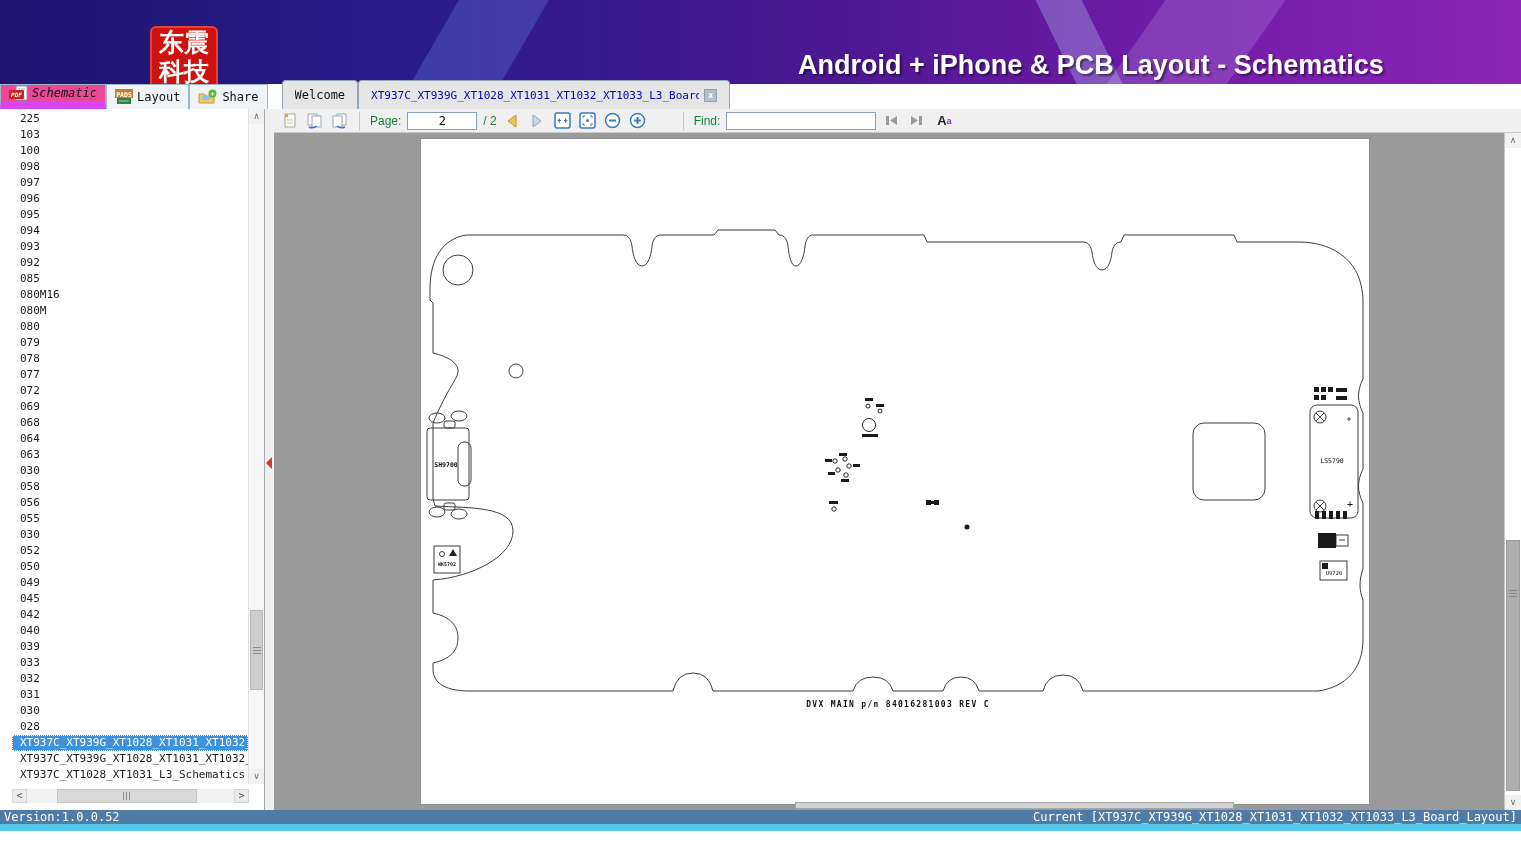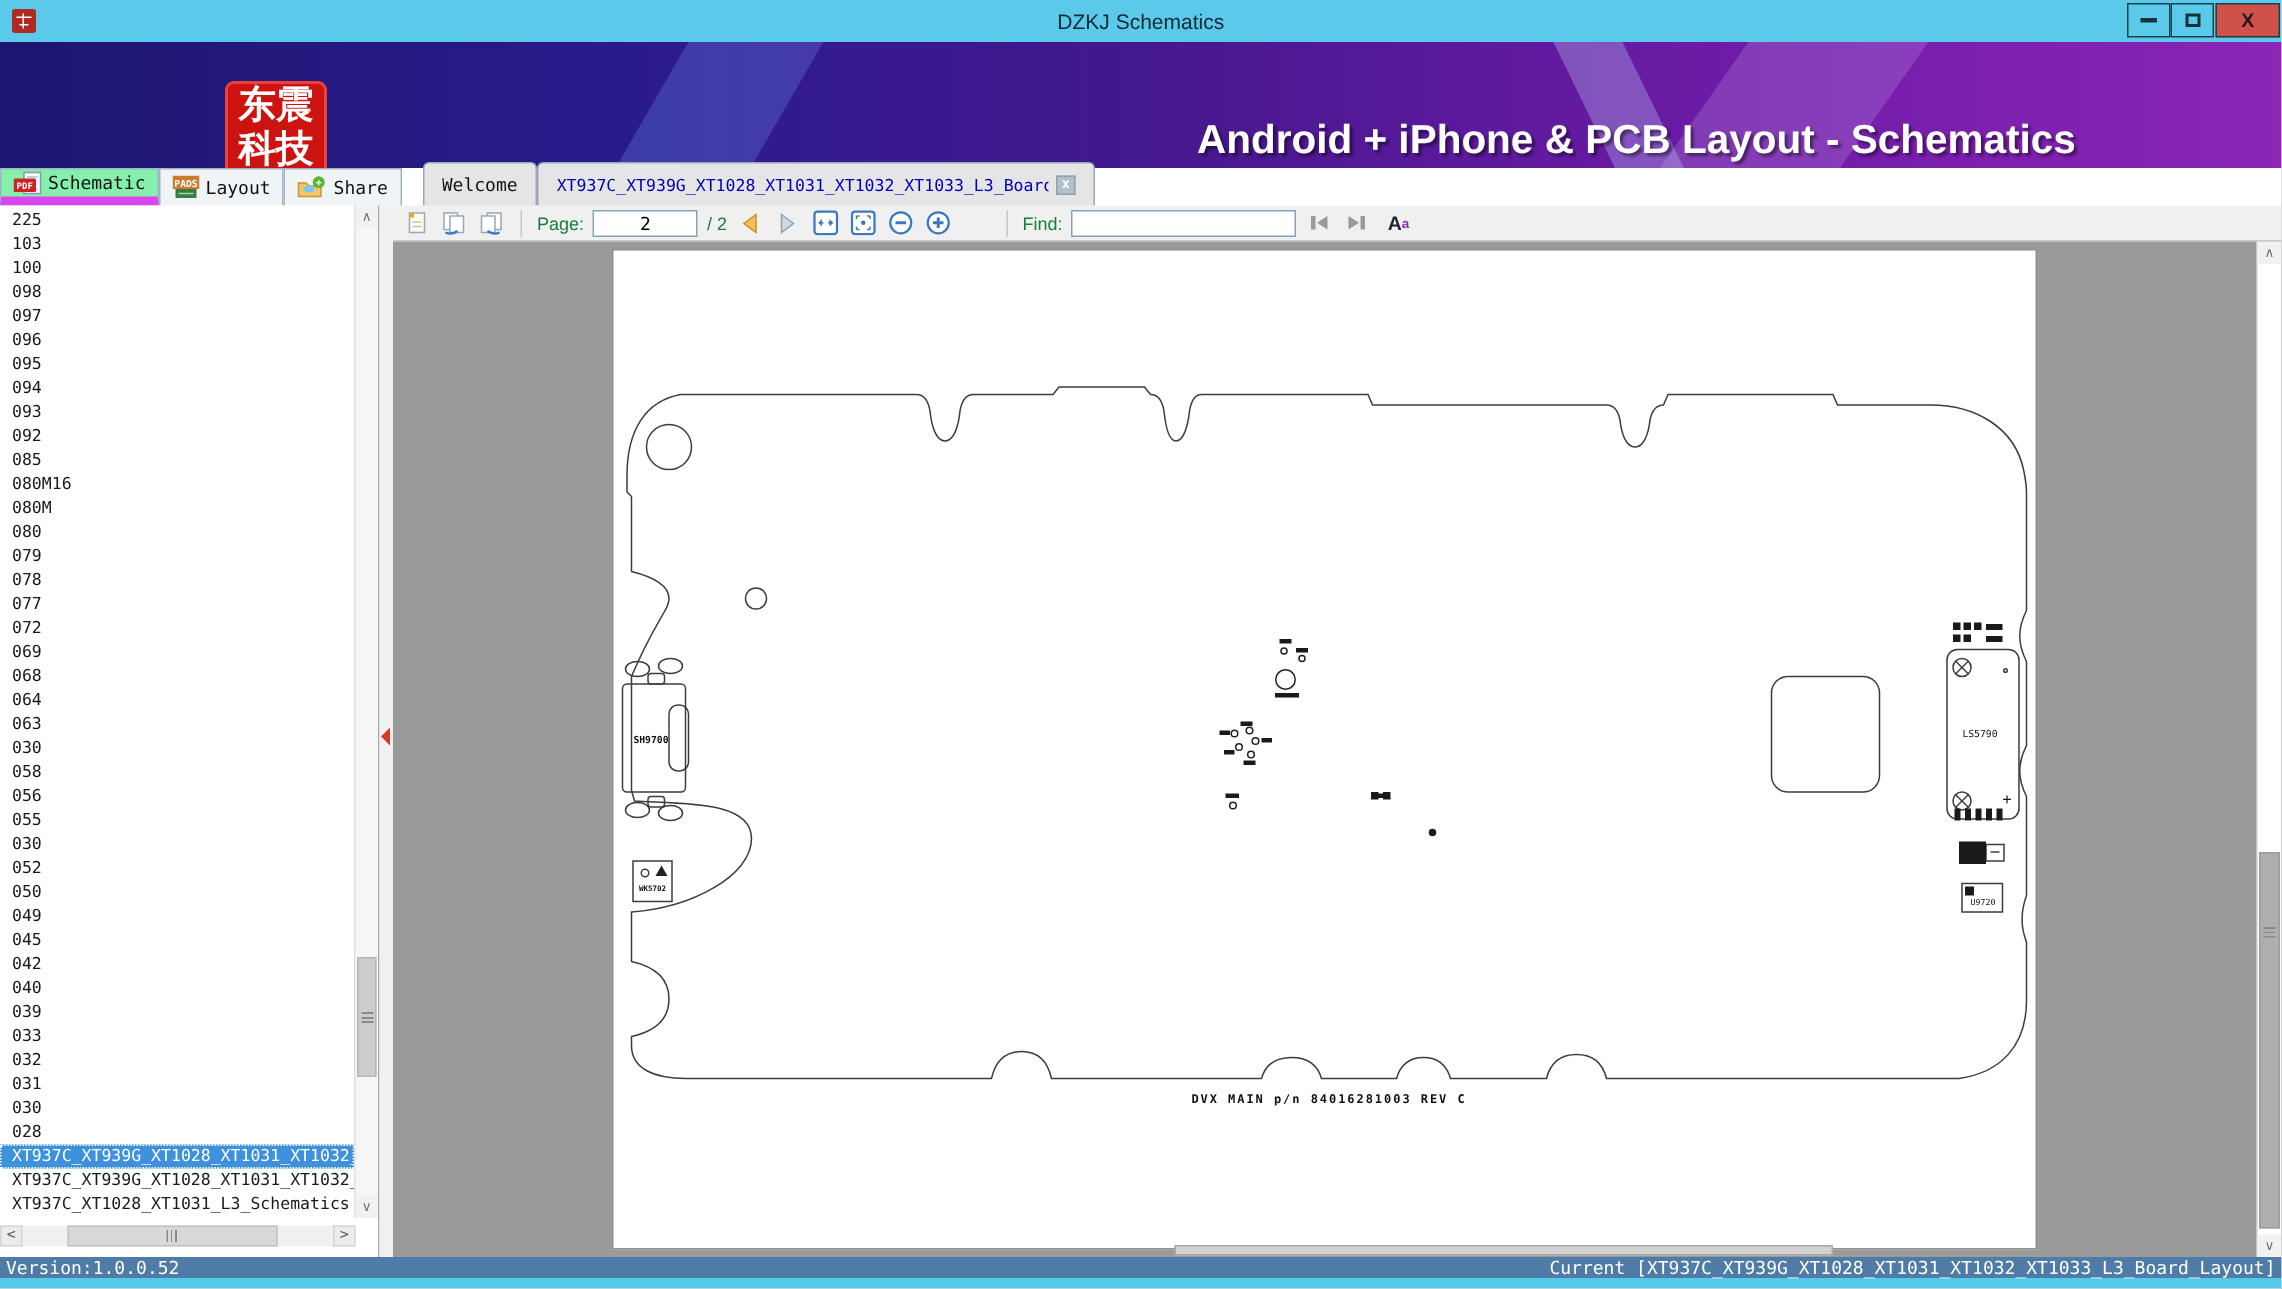--- a/index.html
+++ b/index.html
@@ -27,31 +27,31 @@
   .streak3 { position:absolute; left:1120px; top:-10px; width:120px; height:150px; background:rgba(230,210,255,.18); transform:skewX(-35deg); }
   .banner .logo-box { position:absolute; left:150px; top:10px; width:68px; height:64px; background:#cc1310; border-radius:6px;
      border:2px solid #e9413c; color:#fff; font-weight:bold; font-size:25px; line-height:29px; text-align:center;margin-top:16px; }
   .banner .brand { position:absolute; left:236px; top:42px; color:#fff; font-size:38px; font-weight:bold; text-shadow:2px 2px 3px rgba(0,0,0,.5); }
   .banner .tagline { position:absolute; left:798px; top:50px; color:#fff; font-size:27px; font-weight:bold; text-shadow:2px 2px 2px rgba(0,0,0,.45); }
 
   
   .tabbar { position:relative; height:25px; background:#fff; display:flex; align-items:flex-end; }
   .ltab { height:25px; display:flex; align-items:center; gap:4px; padding:0 8px; font-family:"DejaVu Sans Mono",monospace;
      font-size:12px; color:#111; border:1px solid #9fb4c4; border-bottom:none; background:#f1f4f6; }
-  .ltab.active { background:#86efac; border-bottom:6px solid #d946ef; padding-bottom:0; }
+  .ltab.active { background:#ec4899; border-bottom:8px solid #d946ef; padding-bottom:0;font-style:italic; }
   .dtab { height:24px; display:flex; align-items:center; gap:5px; padding:14px 12px; font-family:"DejaVu Sans Mono",monospace;
      font-size:12px; color:#111; border:1px solid #98a8b8; border-bottom:none; border-radius:4px 4px 0 0; background:#e5e5e5;justify-content:center; }
   .dtab.doc { color:#0000bb; font-size:11px; max-width:372px; }
   .dtab .lbl { white-space:nowrap; overflow:hidden; }
   .dtab .close-box { flex:none; width:13px; height:13px; background:#b3bfc9; border:1px solid #8fa0ae; color:#fff; font-size:9px;
      font-weight:bold; line-height:11px; text-align:center; }
   .tab-gap { width:14px; }
 
   
-  .content { display:flex; height:701px; }
+  .content { display:flex; height:701px;padding-left:12px; }
   .sidebar { position:relative; width:253px; border-right:1px solid #a8a8a8; background:#fff; }
   .splitter { position:relative; width:9px; background:#f0f0f0; }
   .splitter .red-arrow { position:absolute; left:1px; top:348px; width:0; height:0;
      border-top:6px solid transparent; border-bottom:6px solid transparent; border-right:6px solid #d23a2e; }
   .main { flex:1; display:flex; flex-direction:column; min-width:0; }
 
   
   .file-list { position:absolute; left:0; top:0; right:16px; bottom:26px; overflow:hidden; padding-top:2px; }
   .file-list .row { height:16px; line-height:16px; padding-left:8px; font-family:"DejaVu Sans Mono",monospace; font-size:11px;
      color:#1a1a1a; white-space:nowrap; overflow:hidden; }
@@ -98,31 +98,20 @@
      display:flex; justify-content:space-between; align-items:center; padding:0 4px; line-height:14px; }
   .bottomstrip { height:7px; background:#55c9ea; }
 
   svg text { font-family:"DejaVu Sans Mono",monospace; }
 </style>
 </head>
 <body>
 
 <div id="app">
 
-  <div class="titlebar">
-    <div class="app-logo"></div>
-    <div class="title">DZKJ Schematics</div>
-    <div class="winbtn min">
-        <div class="glyph-minbar"></div>
-      </div>
-    <div class="winbtn max">
-        <div class="glyph-maxbox"></div>
-      </div>
-    <div class="winbtn close">X</div>
-  </div>
 
   <div class="banner">
     <div class="streak1"></div>
     <div class="streak2"></div>
     <div class="streak3"></div>
     <div class="logo-box">
       <div>东震</div>
       <div>科技</div>
     </div>
     <div class="tagline">Android + iPhone &amp; PCB Layout - Schematics</div>

